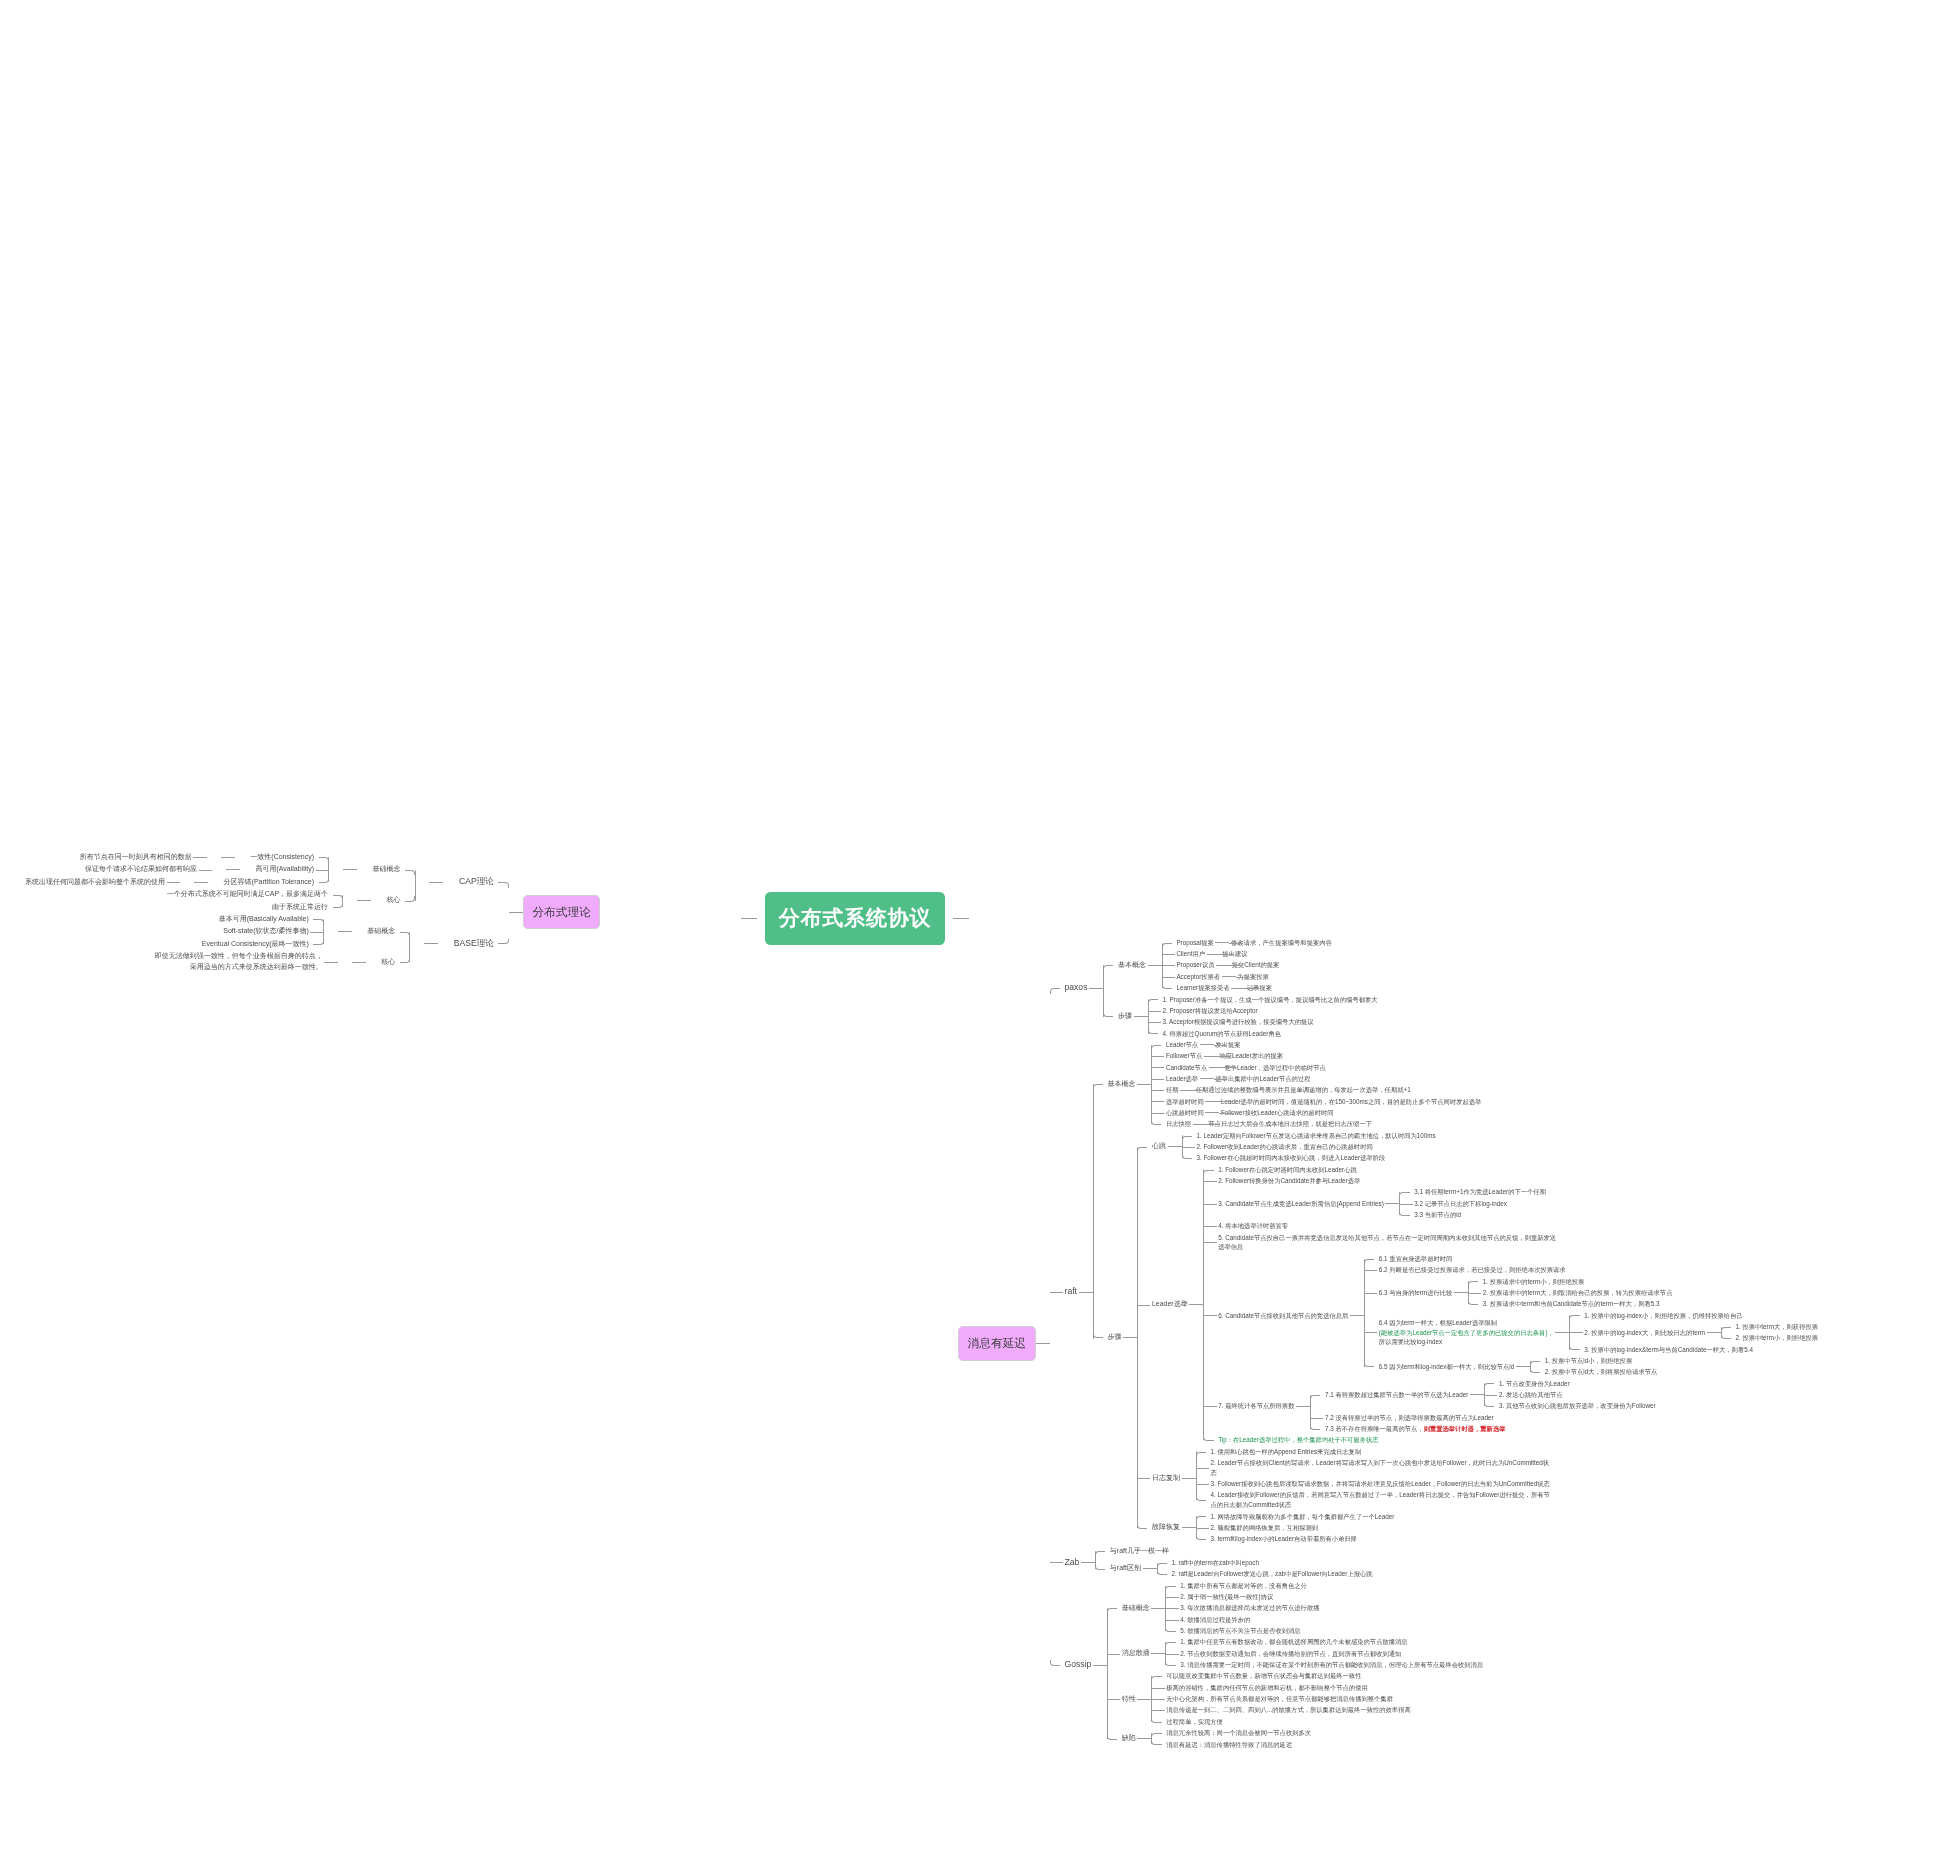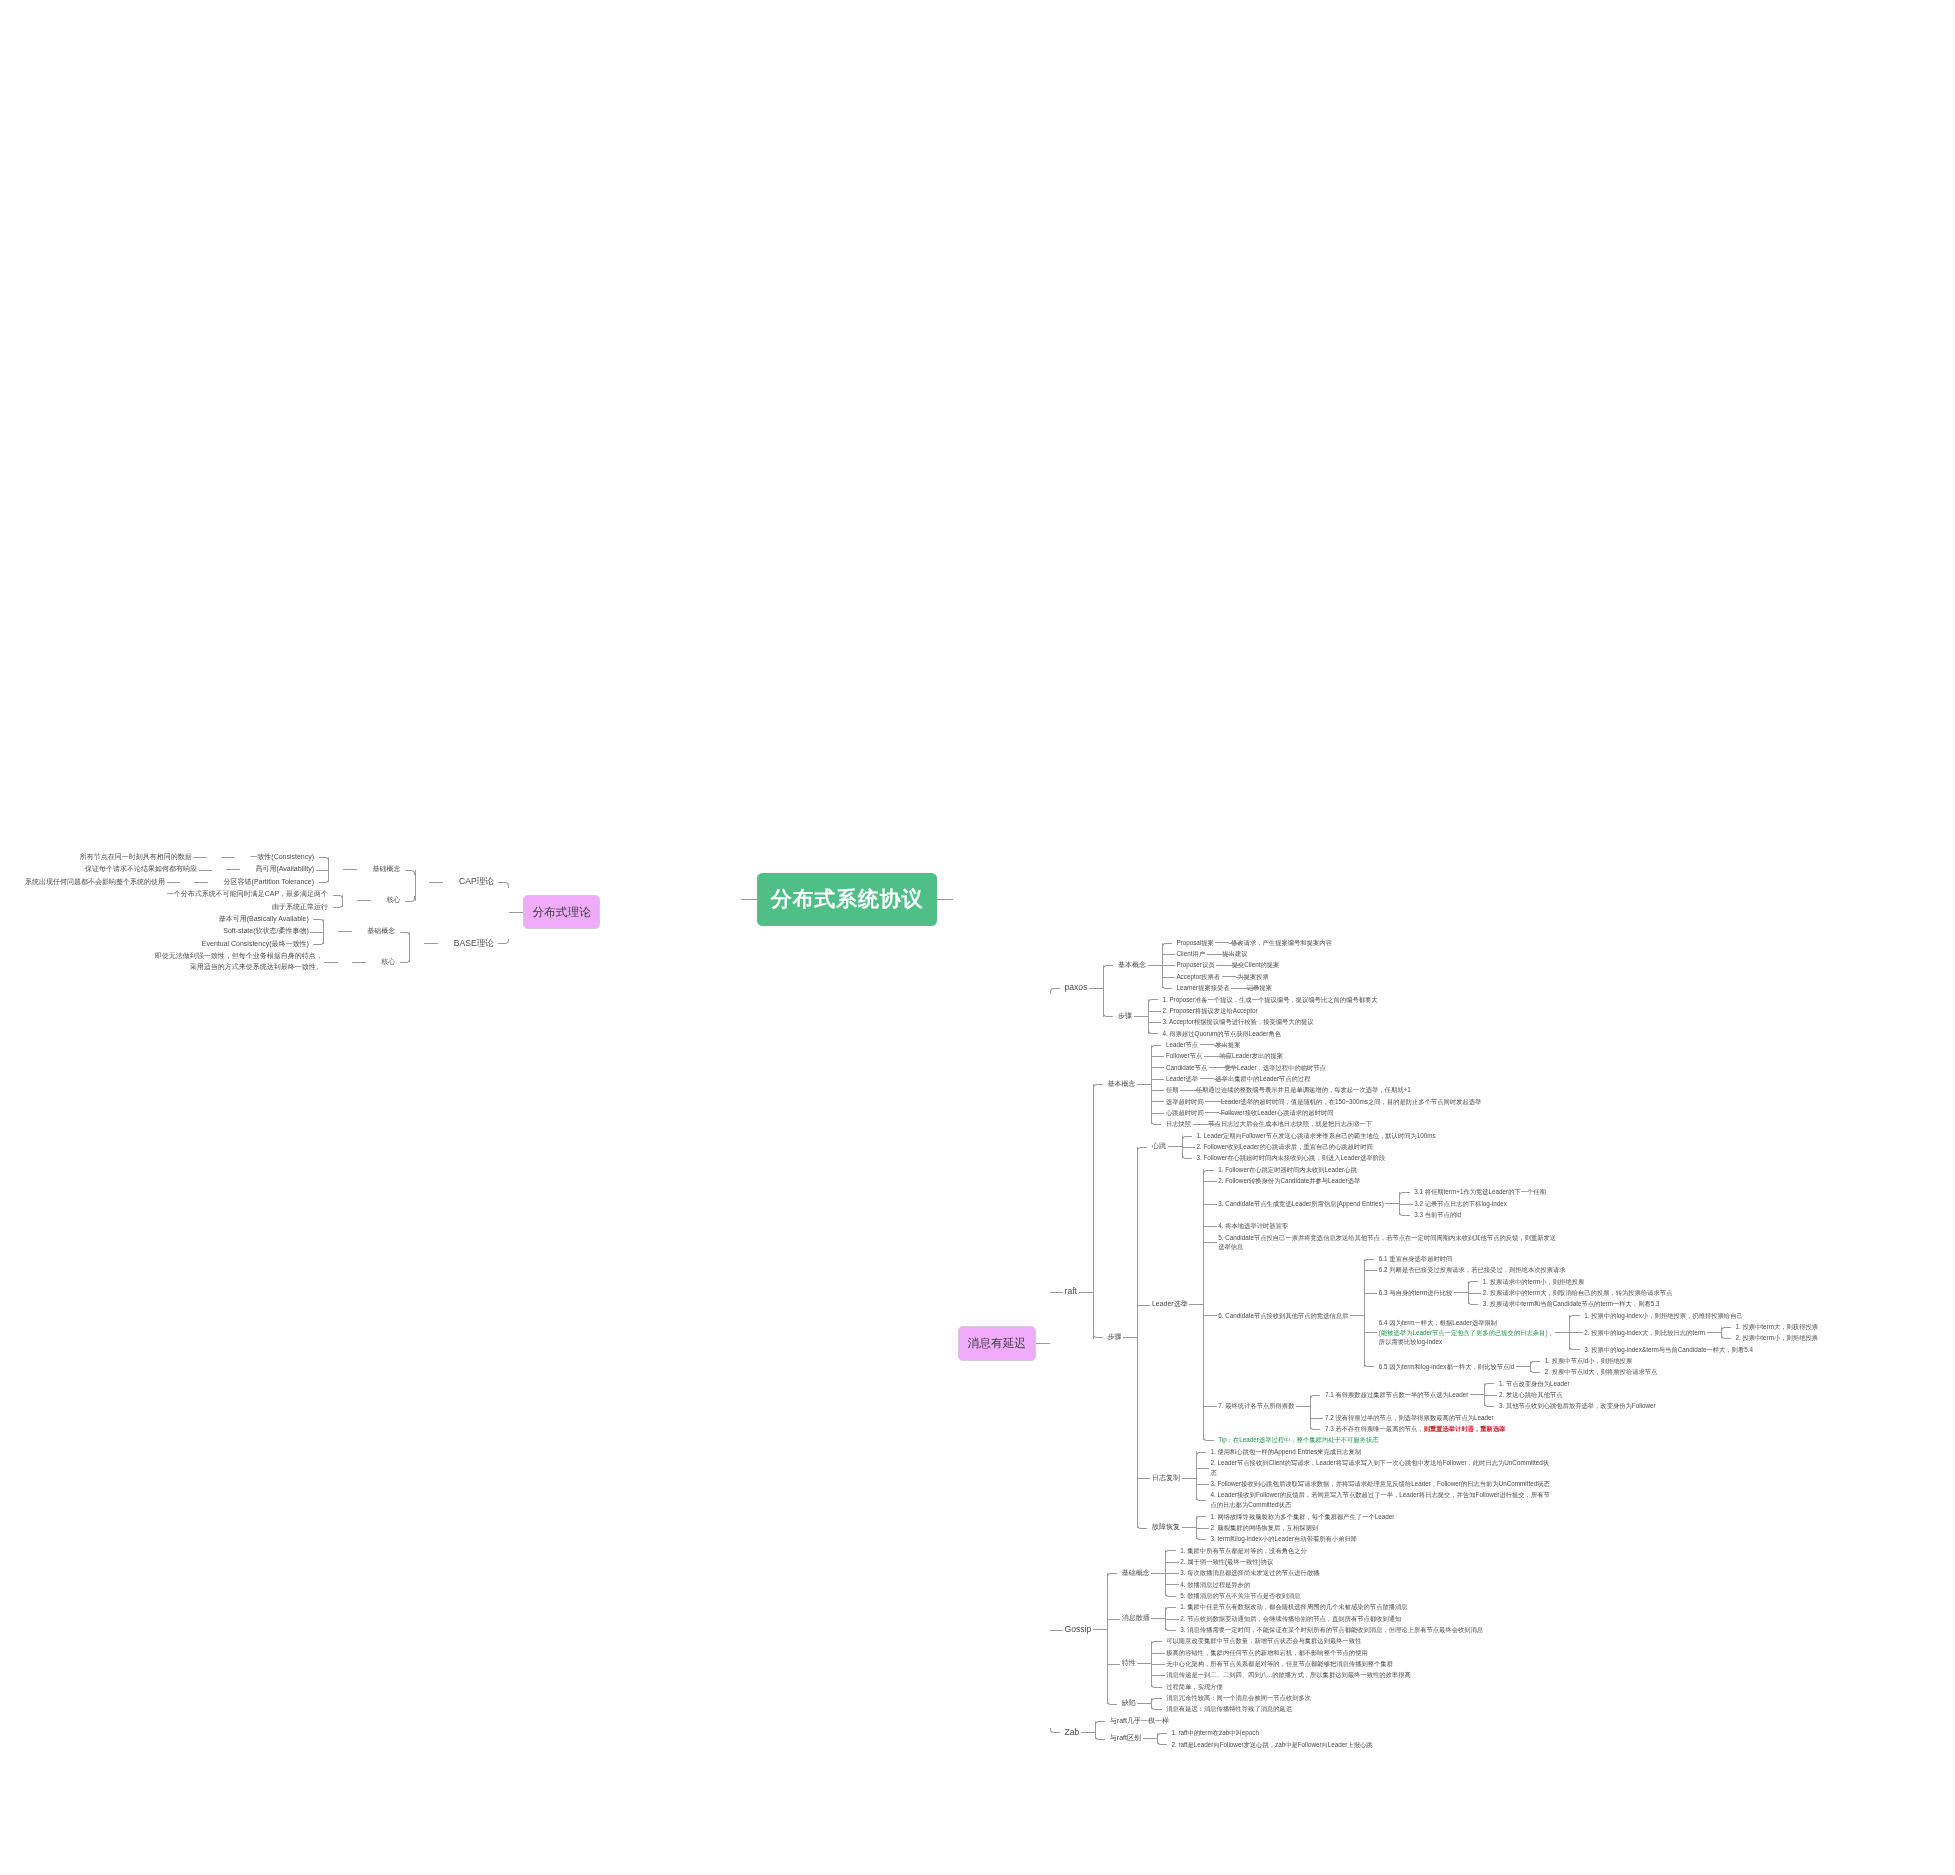--- a/index.html
+++ b/index.html
@@ -233,21 +233,21 @@
               </div>
             </div>
           </div>
 
         </div>
       </div>
 
     </div>
   </div>
 
-  <div style="position:absolute; left:741px; top:873px; display:flex; align-items:center;">
+  <div style="position:absolute; left:741px; top:892px; display:flex; align-items:center;gap:8px;">
     <div style="width:16.4px;height:0.8px;background:#9a9a9a;"></div>
     <div class="label t-root">分布式系统协议</div>
     <div style="width:16.4px;height:0.8px;background:#9a9a9a;"></div>
   </div>
 
   <div class="side-right" style="position:absolute; left:958px; top:937px;">
 
     <div class="label t-main">消息有延迟</div>
     <div class="lead"></div>
 
@@ -614,20 +614,42 @@
                 </div>
               </div>
 
             </div>
           </div>
 
         </div>
       </div>
 
       <div class="node">
+        <div class="label t-l2">Zab</div>
+        <div class="lead"></div>
+        <div class="kids multi" style="--spine-top: 6.2px; --spine-bottom: 11.3px;">
+          <div class="node">
+              <div class="label t-l3">与raft几乎一模一样</div>
+            </div>
+          <div class="node">
+            <div class="label t-l3">与raft区别</div>
+            <div class="lead"></div>
+            <div class="kids multi" style="--spine-top: 5.6px; --spine-bottom: 5.6px;">
+              <div class="node">
+                  <div class="label t-l4">1. raft中的term在zab中叫epoch</div>
+                </div>
+              <div class="node">
+                  <div class="label t-l4">2. raft是Leader向Follower发送心跳，zab中是Follower向Leader上报心跳</div>
+                </div>
+            </div>
+          </div>
+        </div>
+      </div>
+
+      <div class="node">
         <div class="label t-l2">Gossip</div>
         <div class="lead"></div>
         <div class="kids multi" style="--spine-top: 28px; --spine-bottom: 11.3px;">
 
           <div class="node">
             <div class="label t-l3">基础概念</div>
             <div class="lead"></div>
             <div class="kids multi" style="--spine-top: 5.6px; --spine-bottom: 5.6px;">
               <div class="node">
                   <div class="label t-l4">1. 集群中所有节点都是对等的，没有角色之分</div>
@@ -694,39 +716,17 @@
                 </div>
               <div class="node">
                   <div class="label t-l4">消息有延迟：消息传播特性导致了消息的延迟</div>
                 </div>
             </div>
           </div>
 
         </div>
       </div>
 
-      <div class="node">
-        <div class="label t-l2">Zab</div>
-        <div class="lead"></div>
-        <div class="kids multi" style="--spine-top: 6.2px; --spine-bottom: 11.3px;">
-          <div class="node">
-              <div class="label t-l3">与raft几乎一模一样</div>
-            </div>
-          <div class="node">
-            <div class="label t-l3">与raft区别</div>
-            <div class="lead"></div>
-            <div class="kids multi" style="--spine-top: 5.6px; --spine-bottom: 5.6px;">
-              <div class="node">
-                  <div class="label t-l4">1. raft中的term在zab中叫epoch</div>
-                </div>
-              <div class="node">
-                  <div class="label t-l4">2. raft是Leader向Follower发送心跳，zab中是Follower向Leader上报心跳</div>
-                </div>
-            </div>
-          </div>
-        </div>
-      </div>
-
     </div>
   </div>
 
 </div>
 
 
 </body></html>

